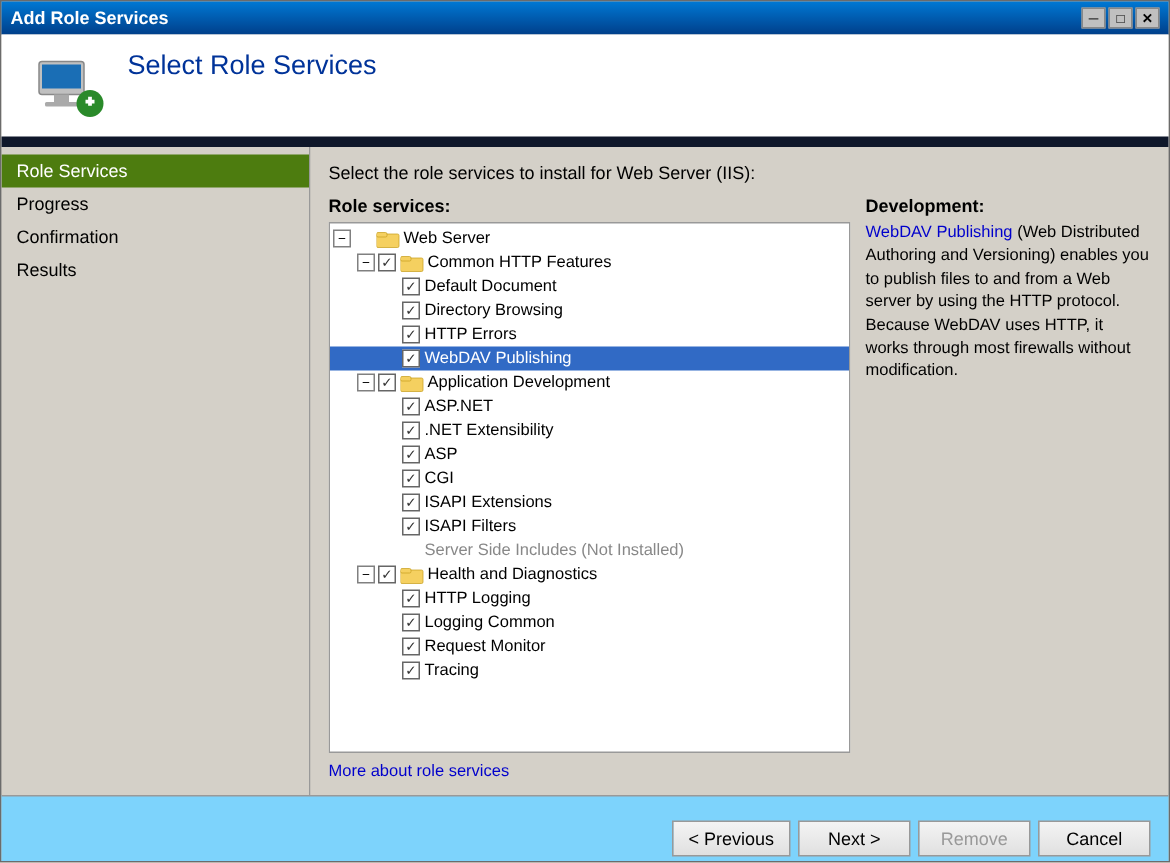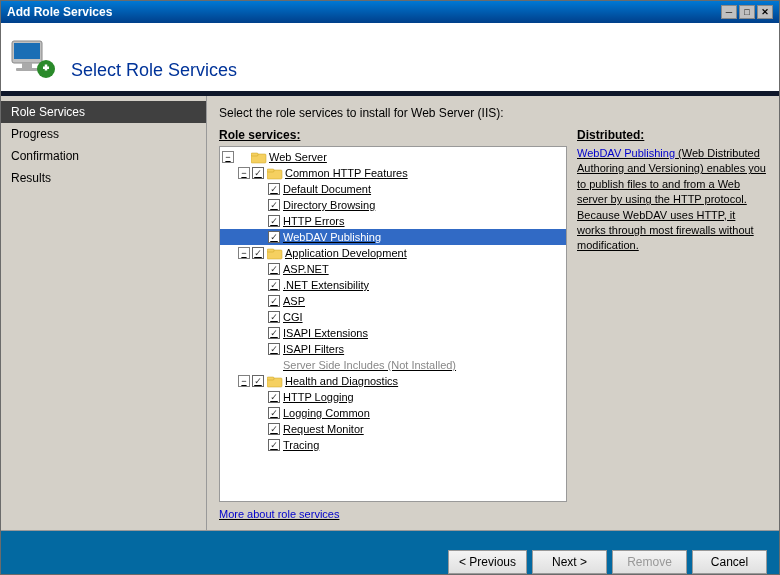--- a/index.html
+++ b/index.html
@@ -42,25 +42,25 @@
       border: 1px solid #888;
       font-size: 9px;
       cursor: pointer;
       display: flex;
       align-items: center;
       justify-content: center;
       color: black;
     }
     .header-section {
       background: white;
-      padding: 10px 7px;
-      display: flex;
-      align-items: flex-end;
+      padding: 10px 21px;
+      display: flex;
+      align-items: flex-start;
       gap: 15px;
-      border-bottom: 5px solid #0f172a;
+      border-bottom: 7px solid #0f172a;
       flex-shrink: 0;
     }
     .header-icon {
       width: 48px;
       height: 48px;
       display: flex;
       align-items: center;
       justify-content: center;
     }
     .header-icon svg {
@@ -84,42 +84,41 @@
       padding: 5px 0;
       flex-shrink: 0;
     }
     .sidebar-item {
       padding: 4px 10px;
       cursor: pointer;
       color: #000;
       font-size: 12px;
     }
     .sidebar-item.active {
-      background: #404040;
+      background: #4d7c0f;
       color: white;
     }
     .main-content {
       flex: 1;
       background: #d4d0c8;
       padding: 10px 12px;
       display: flex;
       flex-direction: column;
       overflow: hidden;
     }
     .main-description {
       font-size: 12px;
       margin-bottom: 8px;
       color: #000;
     }
     .content-area {
       display: flex;
       gap: 10px;
       flex: 1;
       overflow: hidden;
-      text-decoration: underline;
     }
     .role-services-panel {
       flex: 1;
       display: flex;
       flex-direction: column;
       overflow: hidden;
     }
     .role-services-label {
       font-size: 12px;
       font-weight: bold;
@@ -224,29 +223,29 @@
     }
     .more-link {
       color: #0000cc;
       text-decoration: none;
       cursor: pointer;
       font-size: 11px;
       margin-top: 6px;
       display: inline-block;
     }
     .footer {
-      background: #0369a1;
+      background: #7dd3fc;
       border-top: 1px solid #999;
-      padding: 0 12px;
+      padding: 16px 12px;
       display: flex;
       justify-content: flex-end;
       gap: 5px;
       flex-shrink: 0;
       height: 44px;
-      align-items: flex-end;
+      align-items: flex-start;
     }
     .btn {
       min-width: 75px;
       height: 24px;
       background: linear-gradient(to bottom, #f4f4f4, #e0e0e0);
       border: 1px solid #999;
       padding: 2px 10px;
       cursor: pointer;
       font-size: 12px;
       color: #000;
@@ -455,21 +454,21 @@
               <div class="tree-item">
                 <span class="indent" style="width: 32px;"></span>
                 <span class="expand-placeholder"></span>
                 <span class="checkbox checked"></span>
                 <span class="item-label">Tracing</span>
               </div>
             </div>
           <a class="more-link" href="#">More about role services</a>
         </div>
         <div class="description-panel">
-          <div class="description-label">Distributed:</div>
+          <div class="description-label">Development:</div>
           <div class="description-text">
             <a class="description-link" href="#">WebDAV Publishing</a><span> (Web Distributed Authoring and Versioning) enables you to publish files to and from a Web server by using the HTTP protocol. Because WebDAV uses HTTP, it works through most firewalls without modification.</span>
           </div>
         </div>
       </div>
     </div>
   </div>
 
   <div class="footer">
     <button class="btn">&lt; Previous</button>

